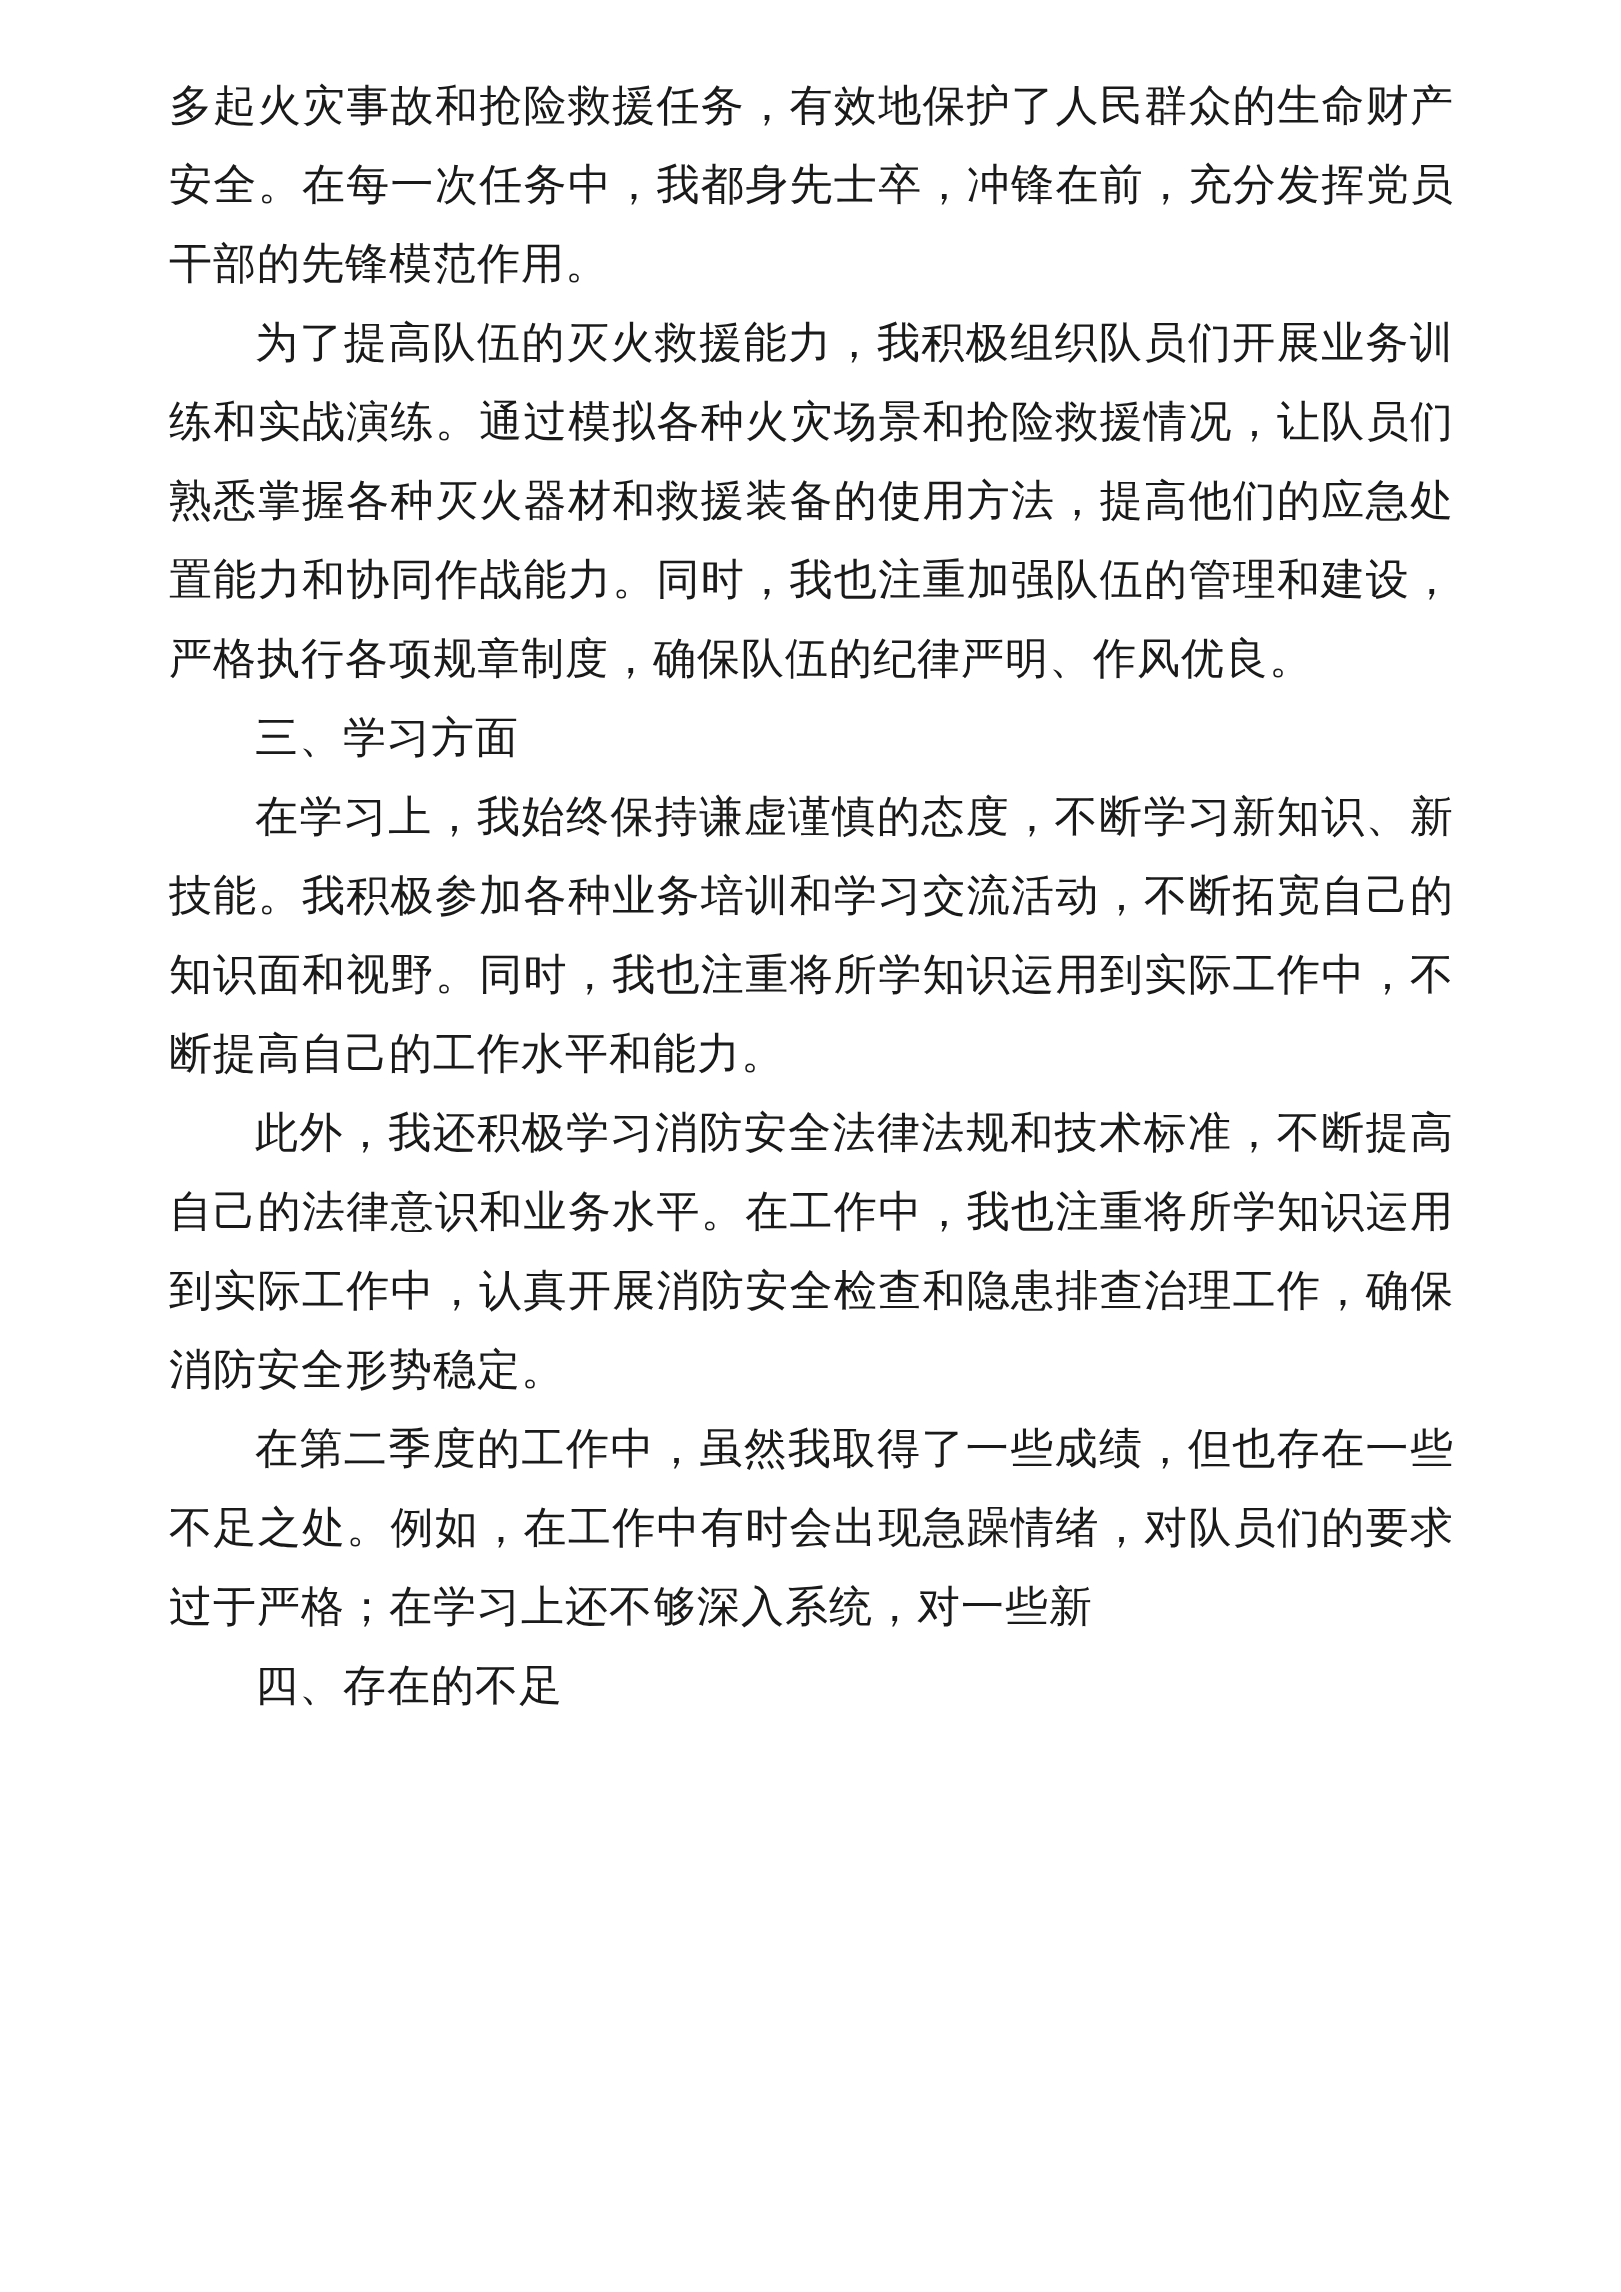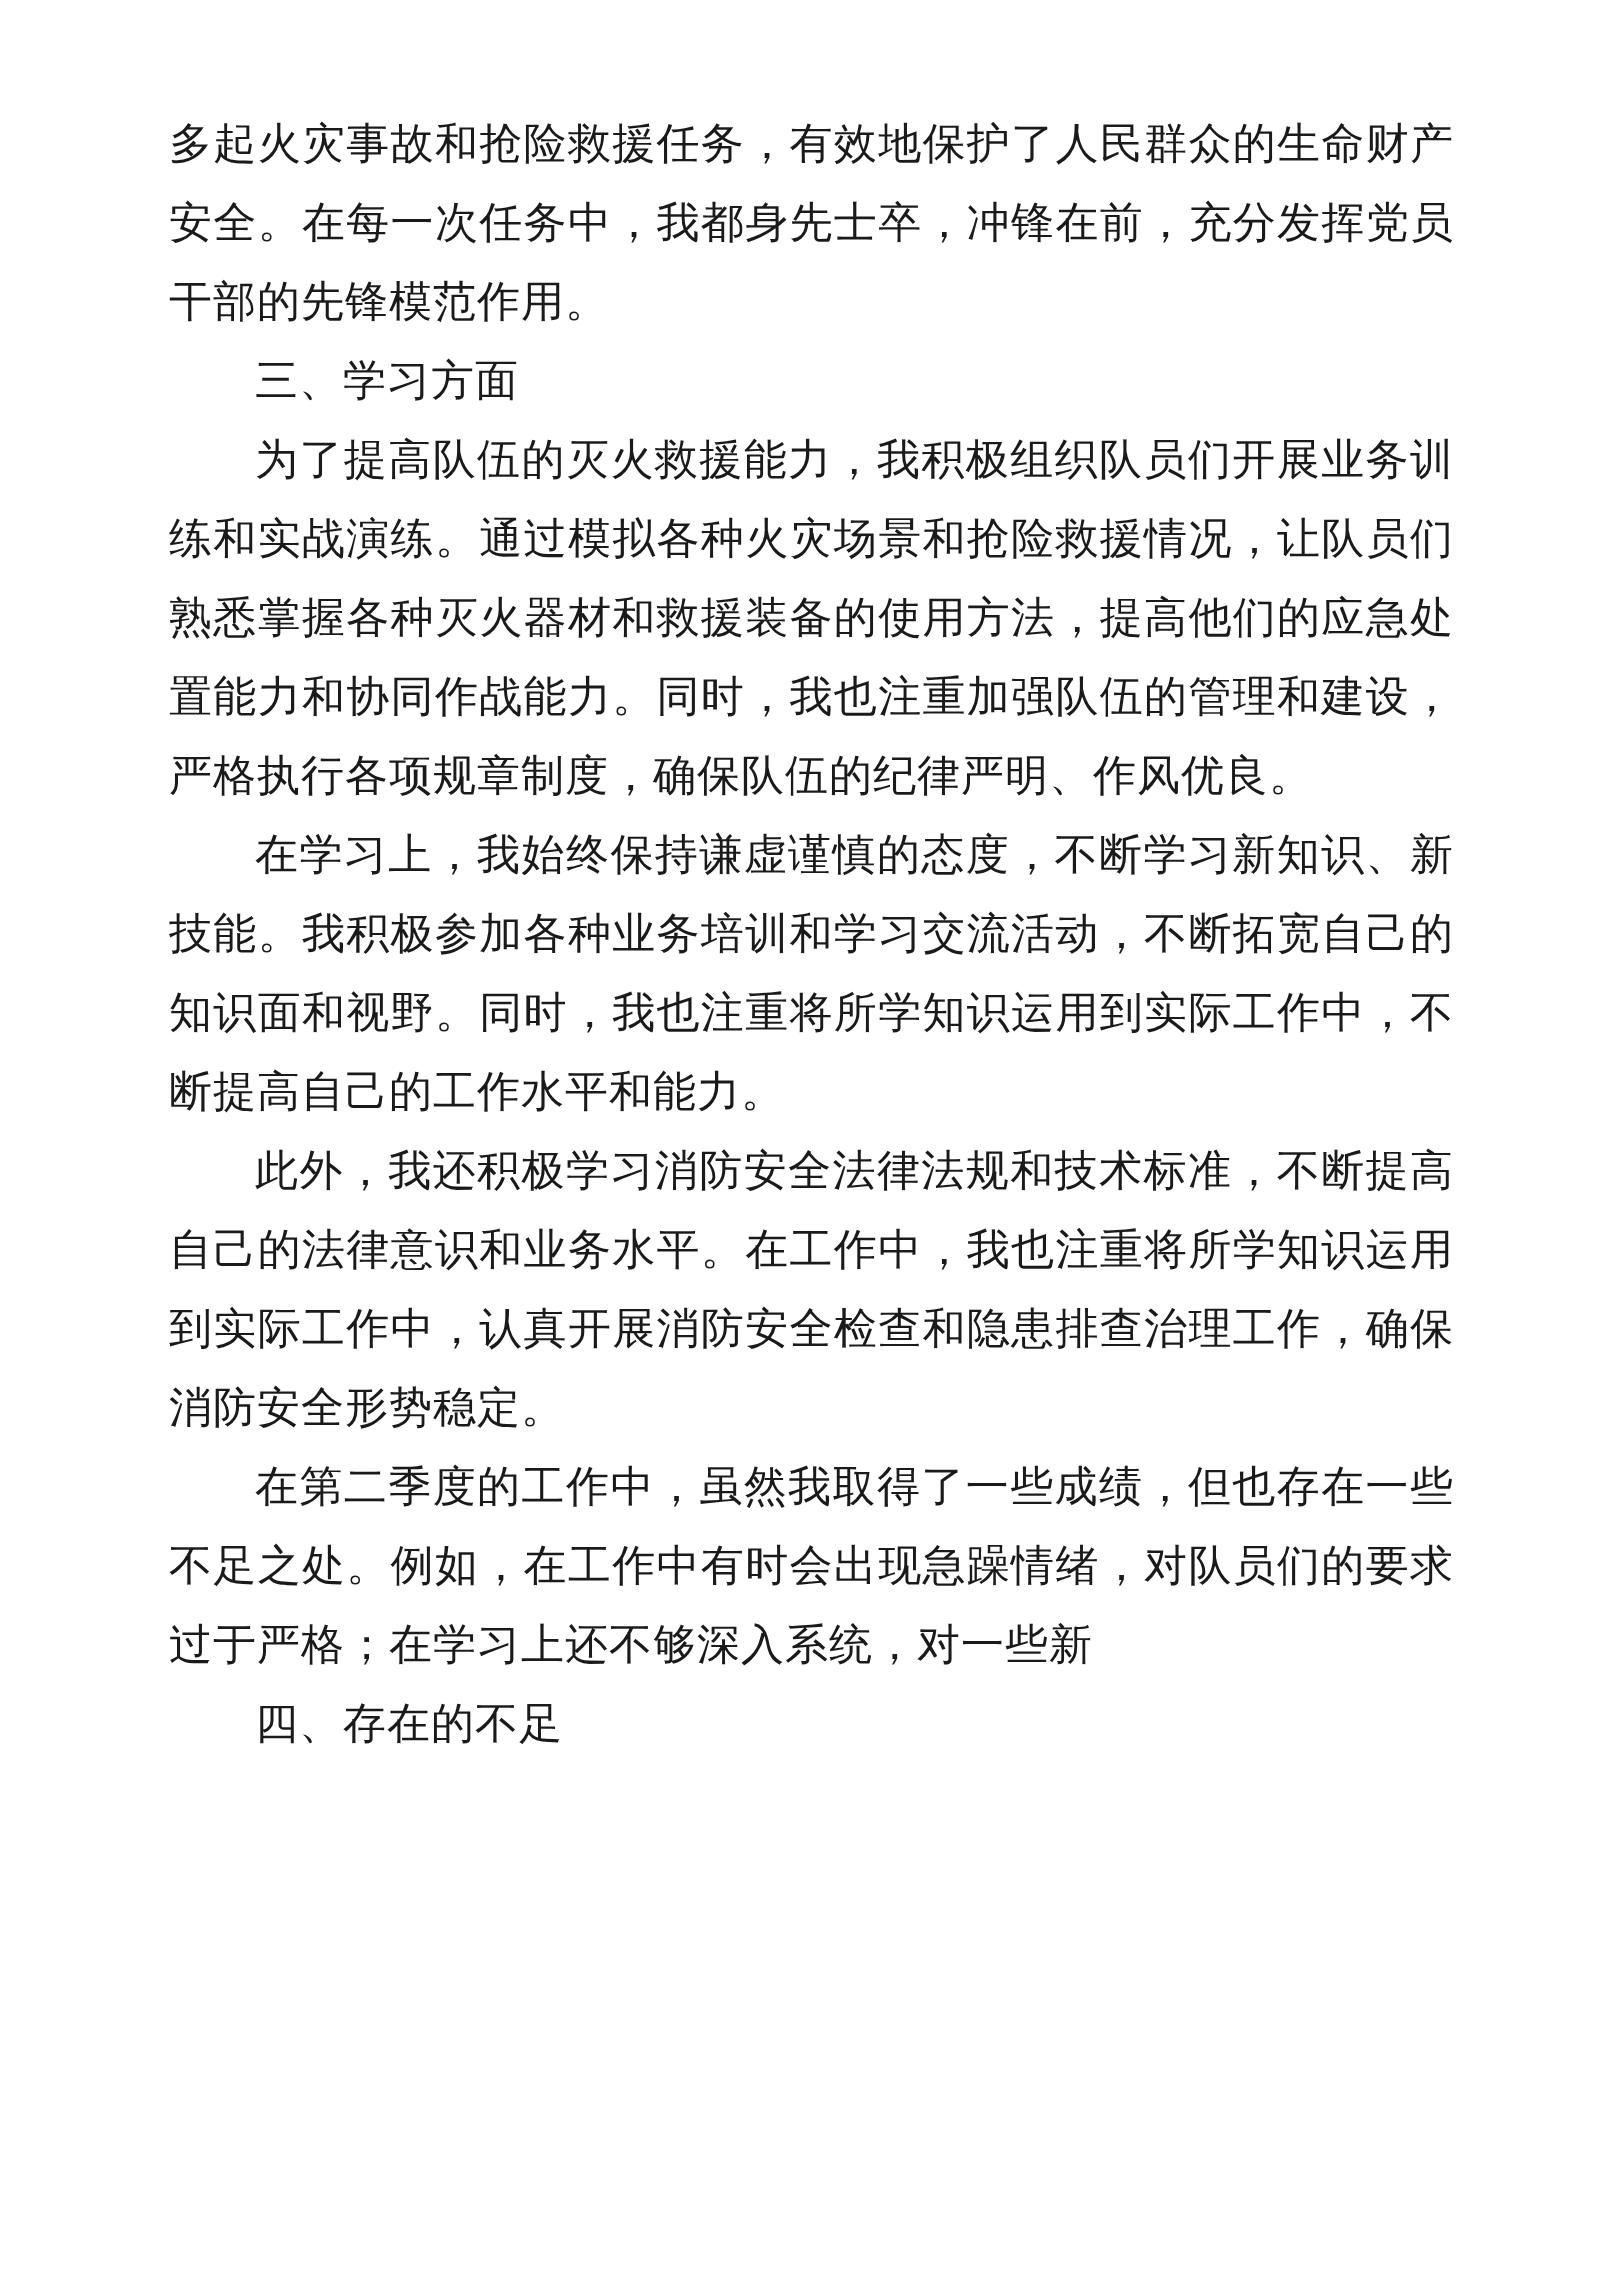--- a/index.html
+++ b/index.html
@@ -10,21 +10,21 @@
   body {
     width: 1621px;
     height: 2293px;
     font-family: "Liberation Sans", sans-serif;
   }
   .page {
     box-sizing: border-box;
     width: 1621px;
     height: 2293px;
     background: #ffffff;
-    padding: 104px 167px 0 169px;
+    padding: 66px 167px 0 169px;
     overflow: hidden;
   }
   .para {
     margin: 0;
     padding: 0;
     color: #1a1a1a;
     font-size: 43px;
     line-height: 79px;
     letter-spacing: 1px;
     text-align: justify;
@@ -37,20 +37,20 @@
   .para.heading {
     text-indent: 2em;
     text-align: left;
   }
 </style>
 </head>
 <body>
 
 <div class="page">
   <p class="para">多起火灾事故和抢险救援任务，有效地保护了人民群众的生命财产安全。在每一次任务中，我都身先士卒，冲锋在前，充分发挥党员干部的先锋模范作用。</p>
+  <p class="para indent">为了提高队伍的灭火救援能力，我积极组织队员们开展业务训练和实战演练。通过模拟各种火灾场景和抢险救援情况，让队员们熟悉掌握各种灭火器材和救援装备的使用方法，提高他们的应急处置能力和协同作战能力。同时，我也注重加强队伍的管理和建设，严格执行各项规章制度，确保队伍的纪律严明、作风优良。</p>
   <p class="para heading">三、学习方面</p>
-  <p class="para indent">为了提高队伍的灭火救援能力，我积极组织队员们开展业务训练和实战演练。通过模拟各种火灾场景和抢险救援情况，让队员们熟悉掌握各种灭火器材和救援装备的使用方法，提高他们的应急处置能力和协同作战能力。同时，我也注重加强队伍的管理和建设，严格执行各项规章制度，确保队伍的纪律严明、作风优良。</p>
   <p class="para indent">在学习上，我始终保持谦虚谨慎的态度，不断学习新知识、新技能。我积极参加各种业务培训和学习交流活动，不断拓宽自己的知识面和视野。同时，我也注重将所学知识运用到实际工作中，不断提高自己的工作水平和能力。</p>
   <p class="para indent">此外，我还积极学习消防安全法律法规和技术标准，不断提高自己的法律意识和业务水平。在工作中，我也注重将所学知识运用到实际工作中，认真开展消防安全检查和隐患排查治理工作，确保消防安全形势稳定。</p>
   <p class="para indent">在第二季度的工作中，虽然我取得了一些成绩，但也存在一些不足之处。例如，在工作中有时会出现急躁情绪，对队员们的要求过于严格；在学习上还不够深入系统，对一些新</p>
   <p class="para heading">四、存在的不足</p>
 </div>
 
 
 </body></html>

